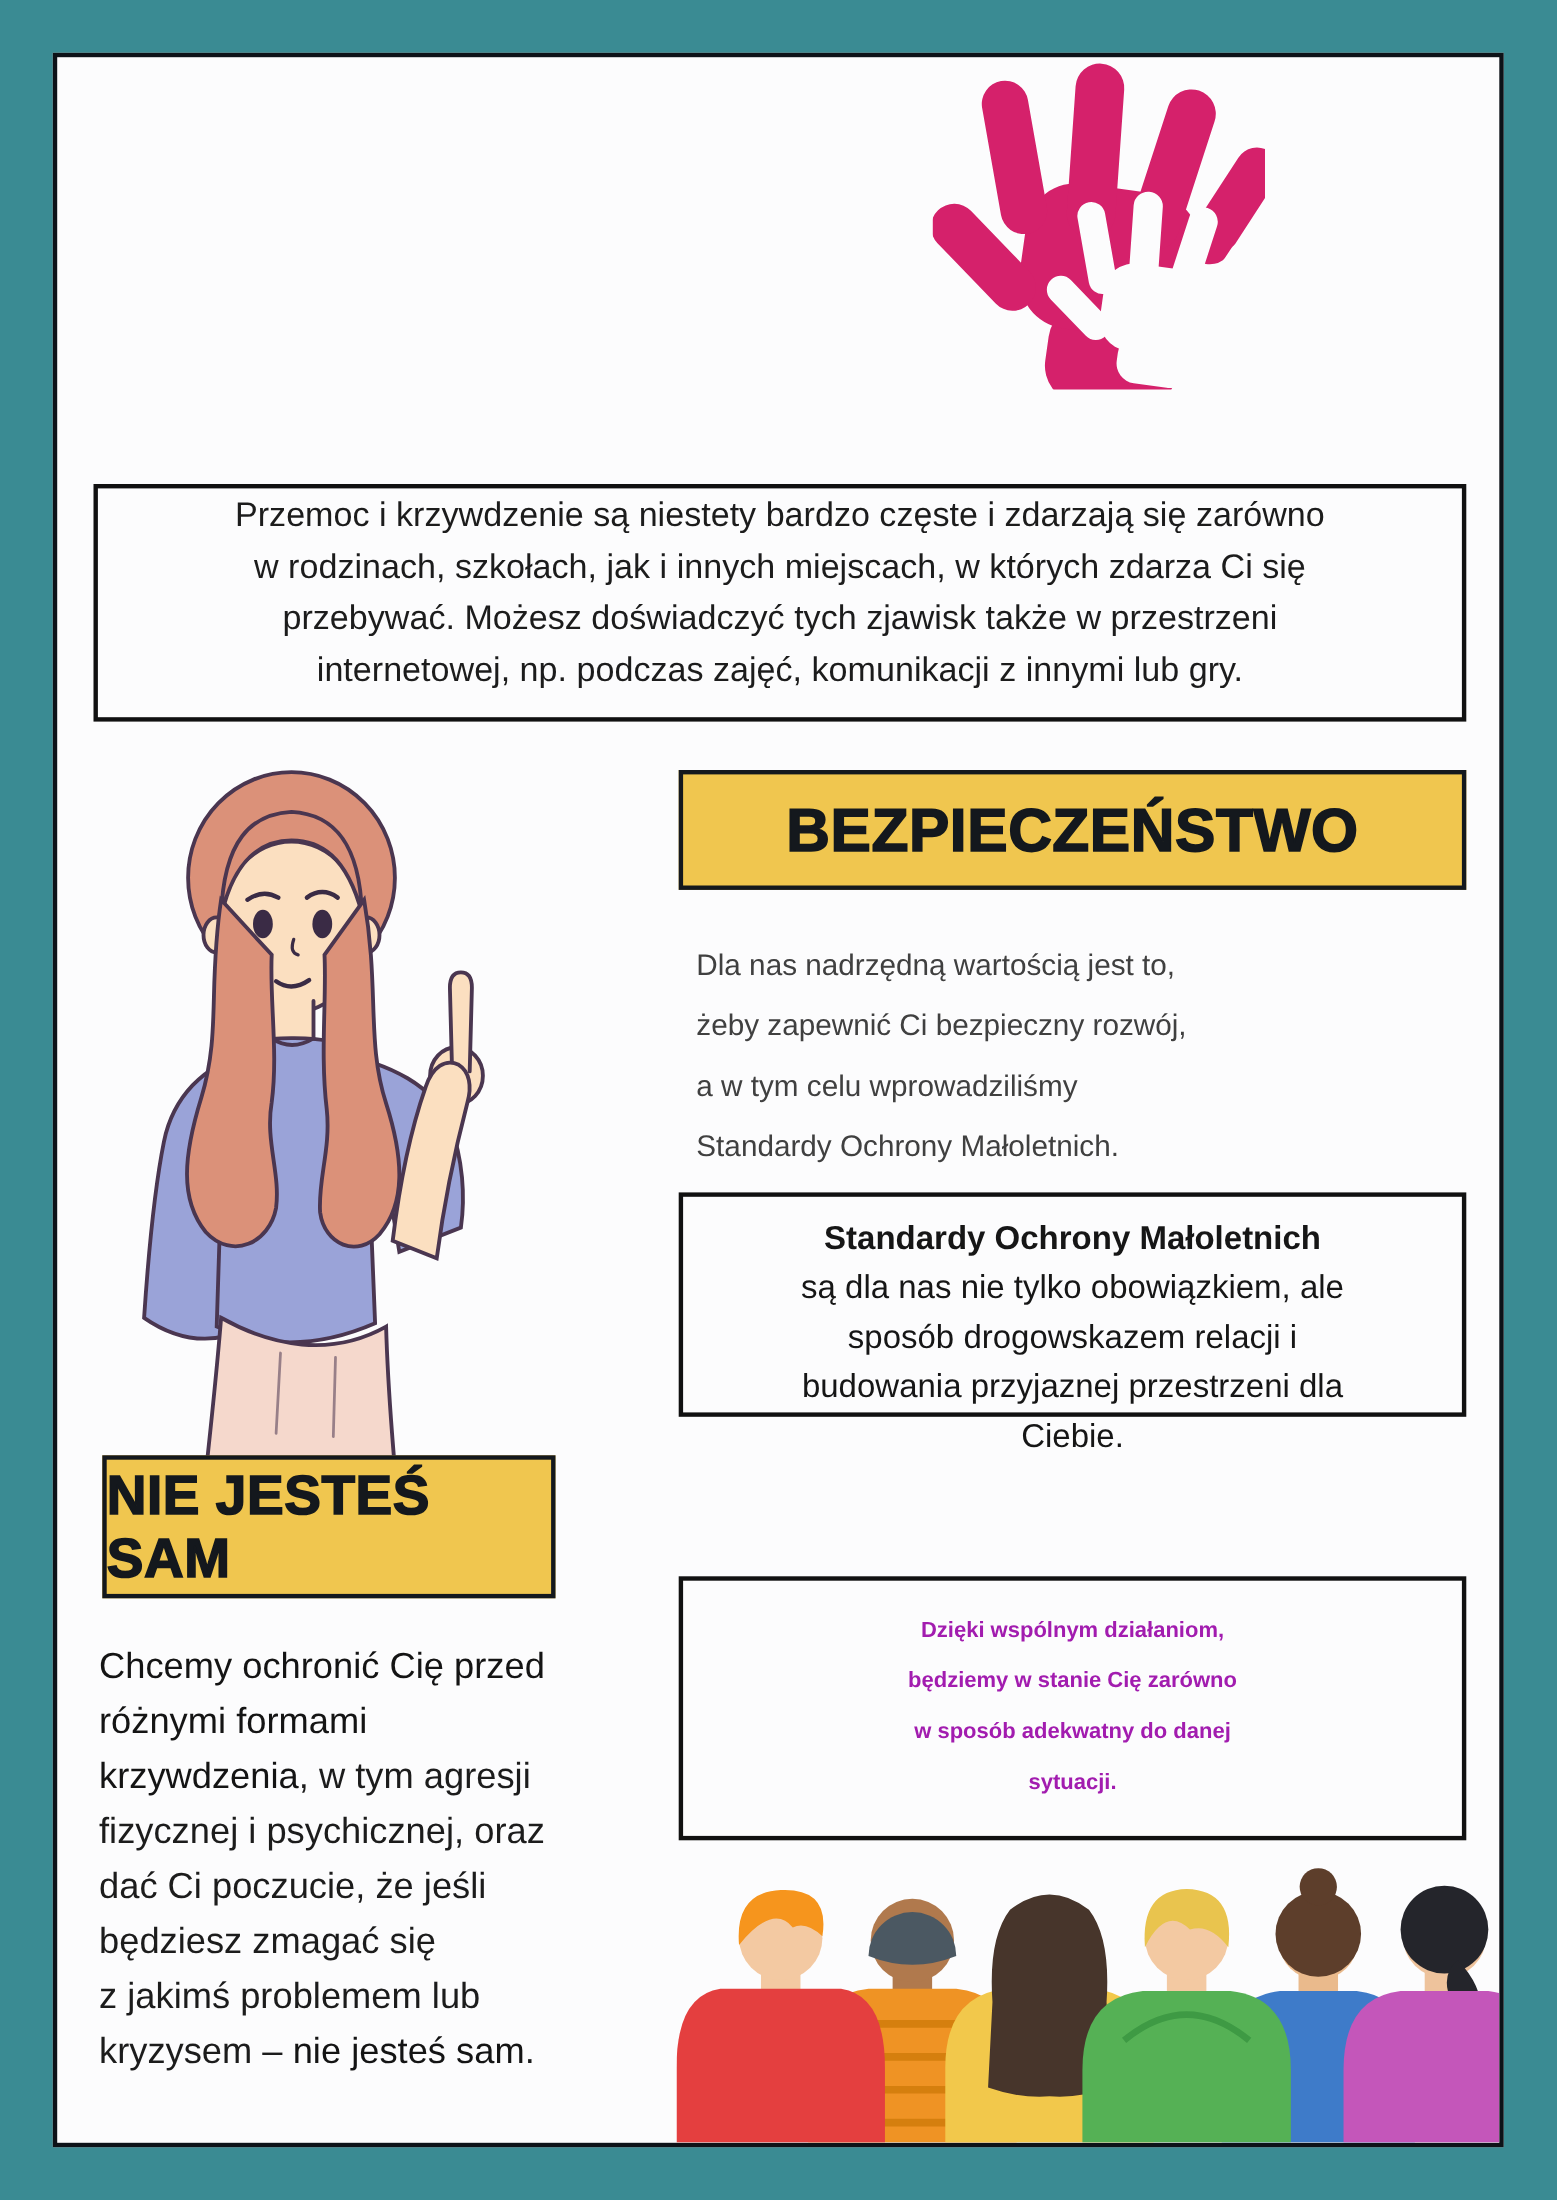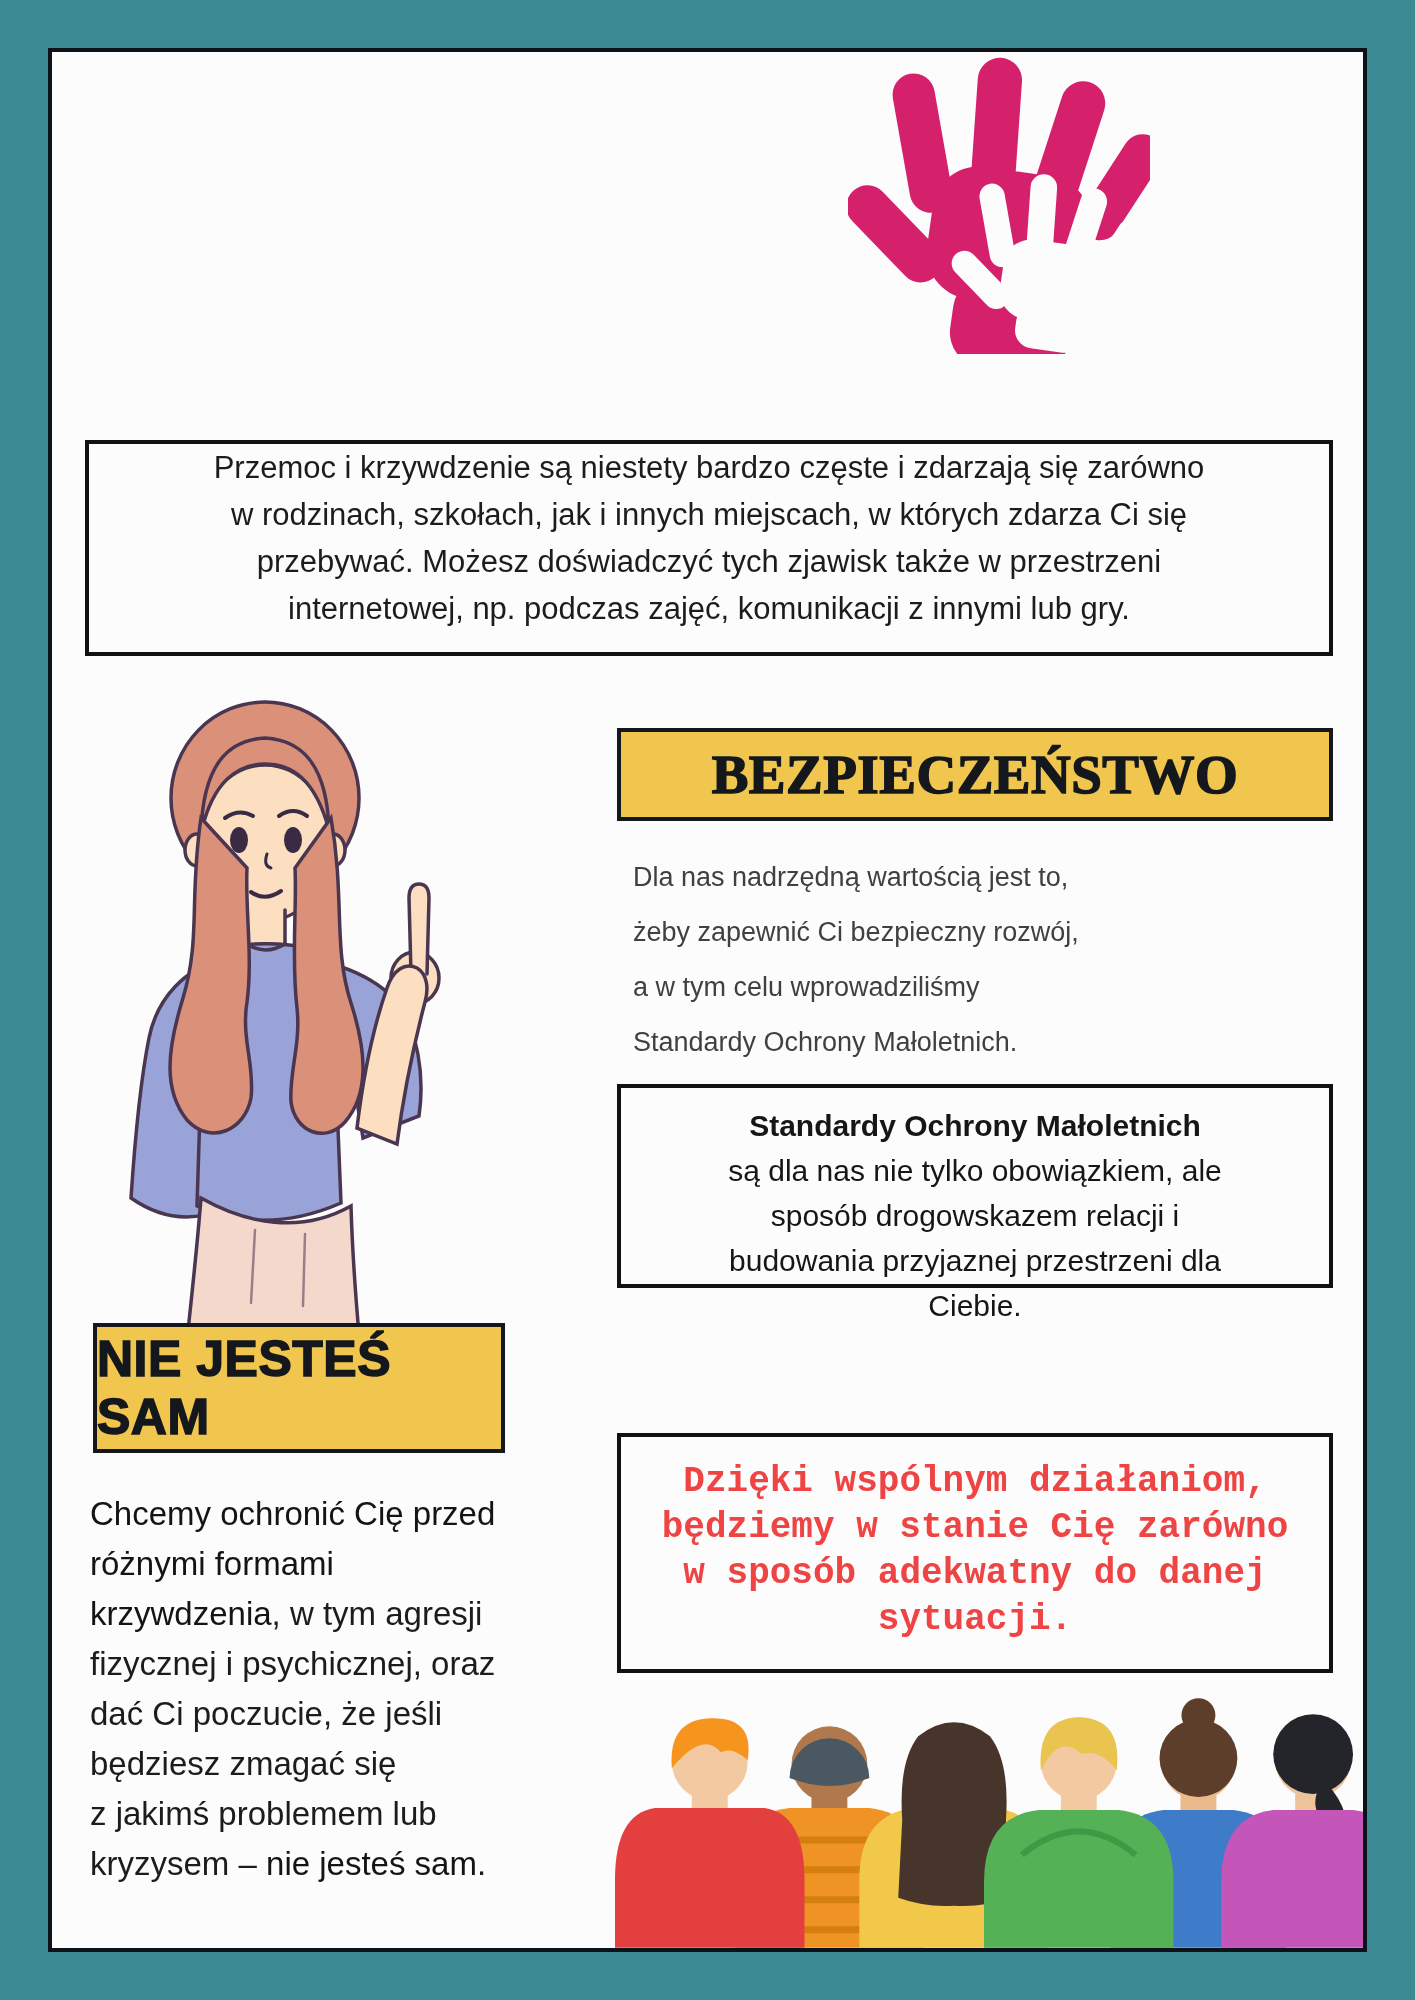--- a/index.html
+++ b/index.html
@@ -23,36 +23,36 @@
 
   
   .woman{position:absolute;left:53px;top:606px;width:420px;height:800px;z-index:1;}
 
   
   .yellow-head{position:absolute;box-sizing:border-box;border:4px solid #14181D;
                background:#F0C64F;display:flex;align-items:center;justify-content:center;
                z-index:3;}
   .yellow-head span{font-weight:bold;color:#14181D;letter-spacing:.5px;
                     -webkit-text-stroke:1.5px #14181D;}
-  .safety-head{left:565px;top:676px;width:716px;height:93px;font-family:Liberation Serif, serif;}
+  .safety-head{left:565px;top:648px;width:716px;height:109px;}
   .safety-head span{font-size:55px;}
   .notalone-head{left:41px;top:1271px;width:412px;height:130px;}
   .notalone-head span{font-size:50px;}
 
   
   .safety-para{position:absolute;left:570px;top:798px;width:620px;z-index:2;}
   .safety-para .line{font-size:27px;line-height:55px;color:#404040;margin-left:11px;}
 
   .outline-box{position:absolute;box-sizing:border-box;border:4px solid #111;
                background:#FCFCFD;text-align:center;z-index:2;}
   .standards-box{left:565px;top:1032px;width:716px;height:204px;padding-top:15px;}
   .standards-box .line{font-size:30px;line-height:45px;color:#161616;}
   .standards-box .lead{font-weight:bold;}
   .together-box{left:565px;top:1381px;width:716px;height:240px;padding-top:22px;}
-  .together-box .line{font-size:36px;line-height:46px;color:#ef4444;font-weight:bold;font-family:Liberation Mono, monospace;}
+  .together-box .line{font-size:20px;line-height:46px;color:#a21caf;font-weight:bold;}
 
   .notalone-para{position:absolute;left:38px;top:1437px;width:450px;z-index:2;}
   .notalone-para .line{font-size:33px;line-height:50px;color:#1C1C1C;}
   .notalone-para b{font-weight:normal;color:#141414;}
 
   .people{position:absolute;left:563px;top:1638px;width:748px;height:258px;z-index:2;}
 </style>
 </head>
 <body>
 

